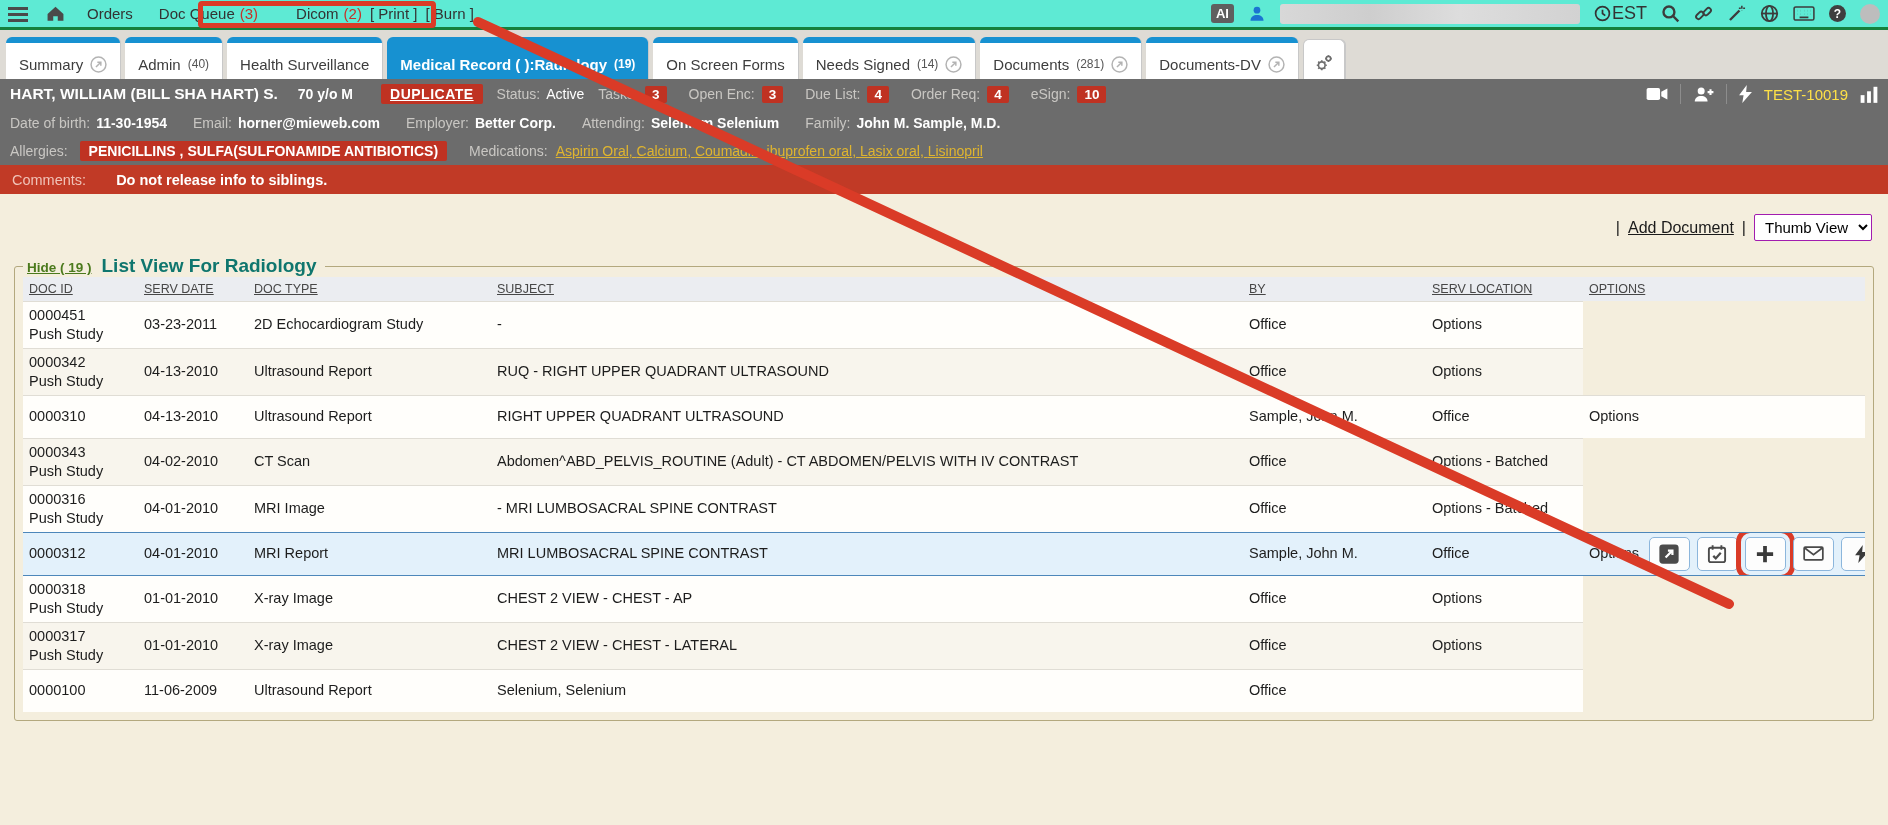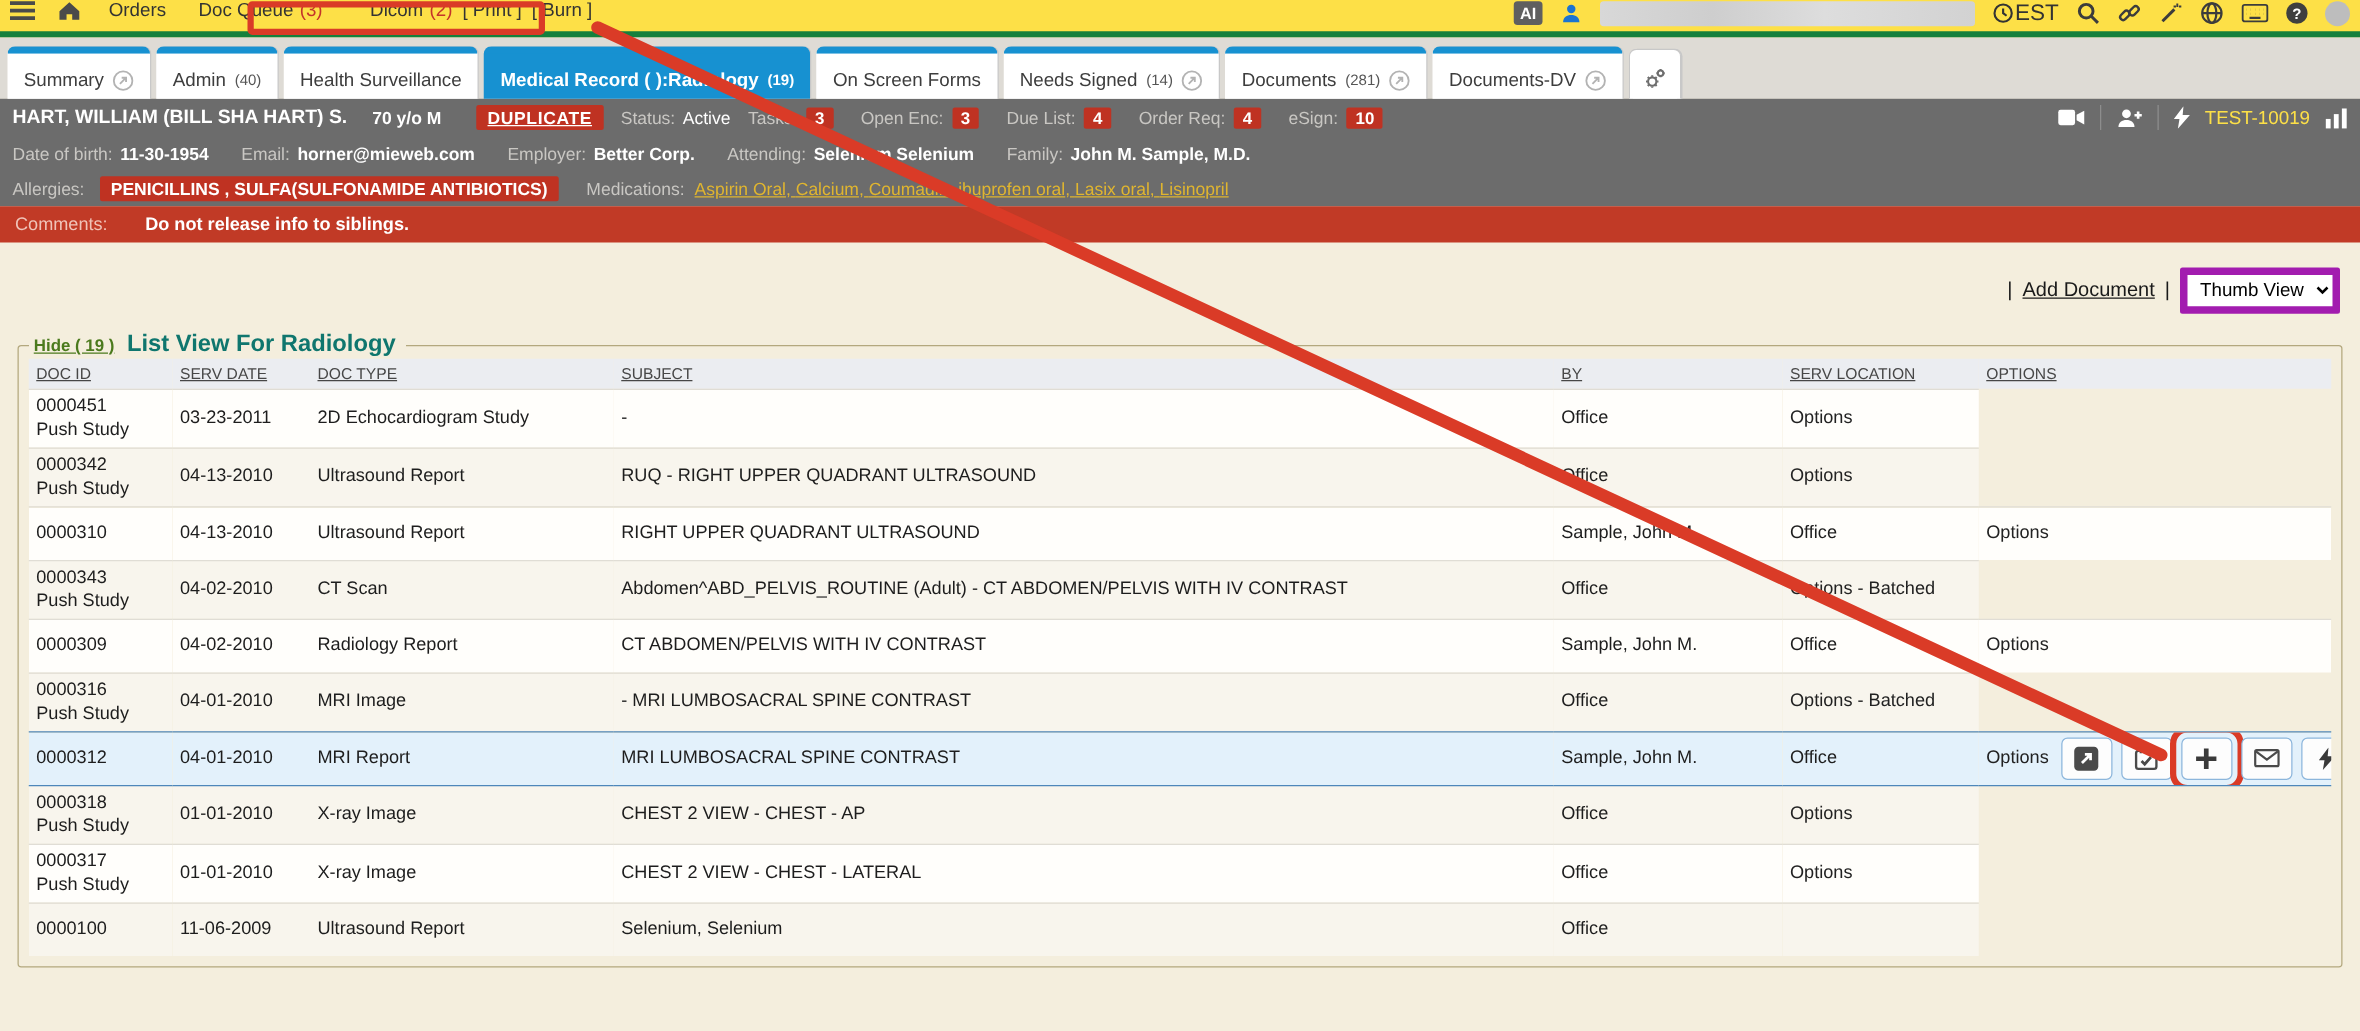--- a/index.html
+++ b/index.html
@@ -5,22 +5,22 @@
   * { box-sizing: border-box; }
   html,body { margin:0; padding:0; }
   body {
     width:1888px; height:825px; overflow:hidden; position:relative;
     font-family:"Liberation Sans", sans-serif; background:#f4eedd;
   }
   svg { display:block; }
 
   
   .topnav{
-    height:30px; background:#fde047; border-bottom:5px solid #15803d;
-    display:flex; align-items:flex-start; padding:0 8px; color:#333; font-size:15px;
+    height:30px; background:#5eead4; border-bottom:3px solid #15803d;
+    display:flex; align-items:center; padding:0 8px; color:#333; font-size:15px;
   }
   .topnav .navitem{ display:flex; align-items:center; gap:5px; margin-right:26px; white-space:nowrap; cursor:pointer;}
   .topnav .cnt{ color:#c4342a; }
   .icn{ color:#4a4a4a; }
   .dicom-group{ display:flex; gap:8px; padding:0 10px; margin-left:2px; white-space:nowrap;}
   .topnav .spacer{ flex:1; }
   .toolbar{ display:flex; align-items:center; gap:14px; }
   .ai-badge{ background:#5f5f5f; color:#fff; font-weight:bold; font-size:13px; padding:2px 5px; border-radius:3px; }
   .redacted{ width:300px; height:20px; border-radius:3px;
     background:linear-gradient(90deg,#d8d8d8,#cecece 30%,#dddddd 60%,#d2d2d2); }
@@ -67,21 +67,21 @@
   .comments{ background:#c13a26; color:#fff; display:flex; align-items:center; gap:30px;
     padding:5px 12px; min-height:29px; font-size:14.5px;}
   .comments .clbl{ color:#f0c3b8; }
   .comments .ctext{ font-weight:bold; }
 
   
   .main{ padding:12px 12px 0; }
   .controls{ display:flex; justify-content:flex-end; align-items:center; gap:8px;
     font-size:16px; color:#1a1a1a; margin:8px 4px 14px;}
   .controls a{ color:#1a1a1a; text-decoration:underline; cursor:pointer;}
-  .controls select{ font-size:15px; padding:3px 6px; border:6px solid #a21caf; border-radius:2px;
+  .controls select{ font-size:15px; padding:3px 6px; border:1px solid #a21caf; border-radius:2px;
     background:#fff; font-family:"Liberation Sans",sans-serif;}
 
   fieldset{ border:1px solid #b3a87e; border-radius:3px; margin:0 2px; padding:0 8px 8px;}
   legend{ padding:0 8px 0 4px; display:flex; align-items:baseline; gap:10px;}
   .hide-link{ color:#4b7a1d; font-weight:bold; font-size:13.5px; text-decoration:underline; cursor:pointer;}
   .lv-title{ color:#0f766e; font-weight:bold; font-size:19px; }
 
   table{ width:100%; border-collapse:collapse; table-layout:fixed;}
   thead tr{ background:#ebedf1; height:24px;}
   th{ text-align:left; font-size:12.5px; font-weight:normal; color:#474747; padding:4px 6px;
@@ -456,37 +456,20 @@
 
             <td>Office</td>
             <td>
               <span class="opt-cell">
                 <span class="opt-text">Options - Batched</span>
 
               </span>
             </td>
           </tr>
 
-          <tr>
-            <td>
-              <div>0000309</div>
-
-            </td>
-            <td>04-02-2010</td>
-            <td>Radiology Report</td>
-            <td>CT ABDOMEN/PELVIS WITH IV CONTRAST</td>
-            <td>Sample, John M.</td>
-            <td>Office</td>
-            <td>
-              <span class="opt-cell">
-                <span class="opt-text">Options</span>
-
-              </span>
-            </td>
-          </tr>
 
           <tr>
             <td>
               <div>0000316</div>
               <div>Push Study</div>
             </td>
             <td>04-01-2010</td>
             <td>MRI Image</td>
             <td>- MRI LUMBOSACRAL SPINE CONTRAST</td>
 

